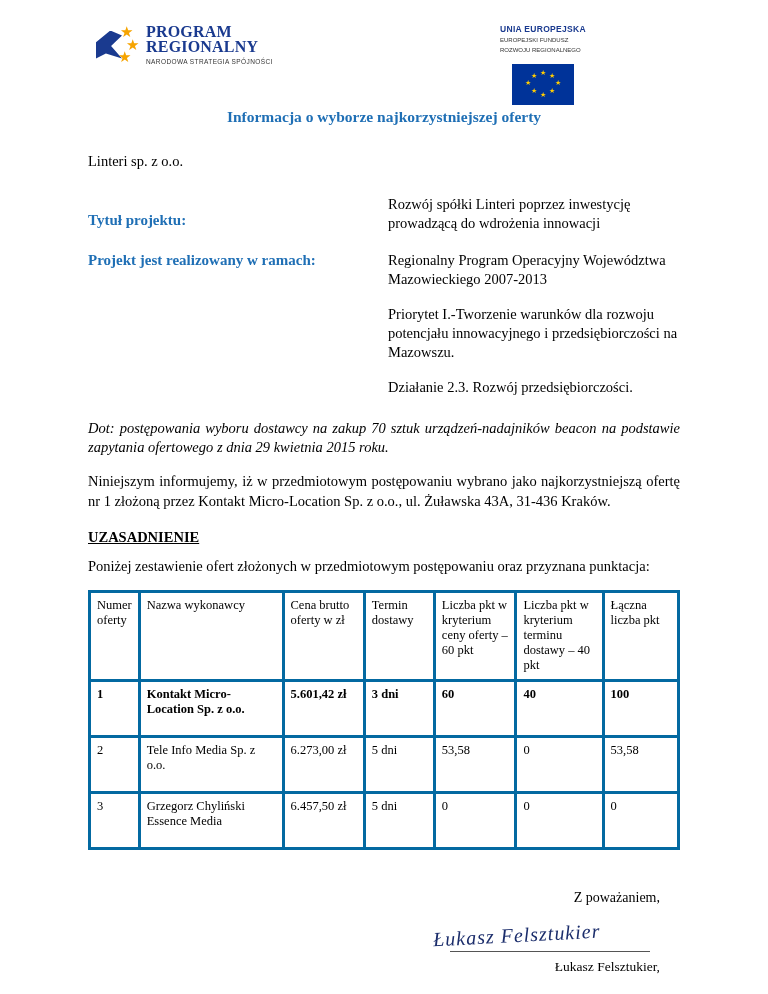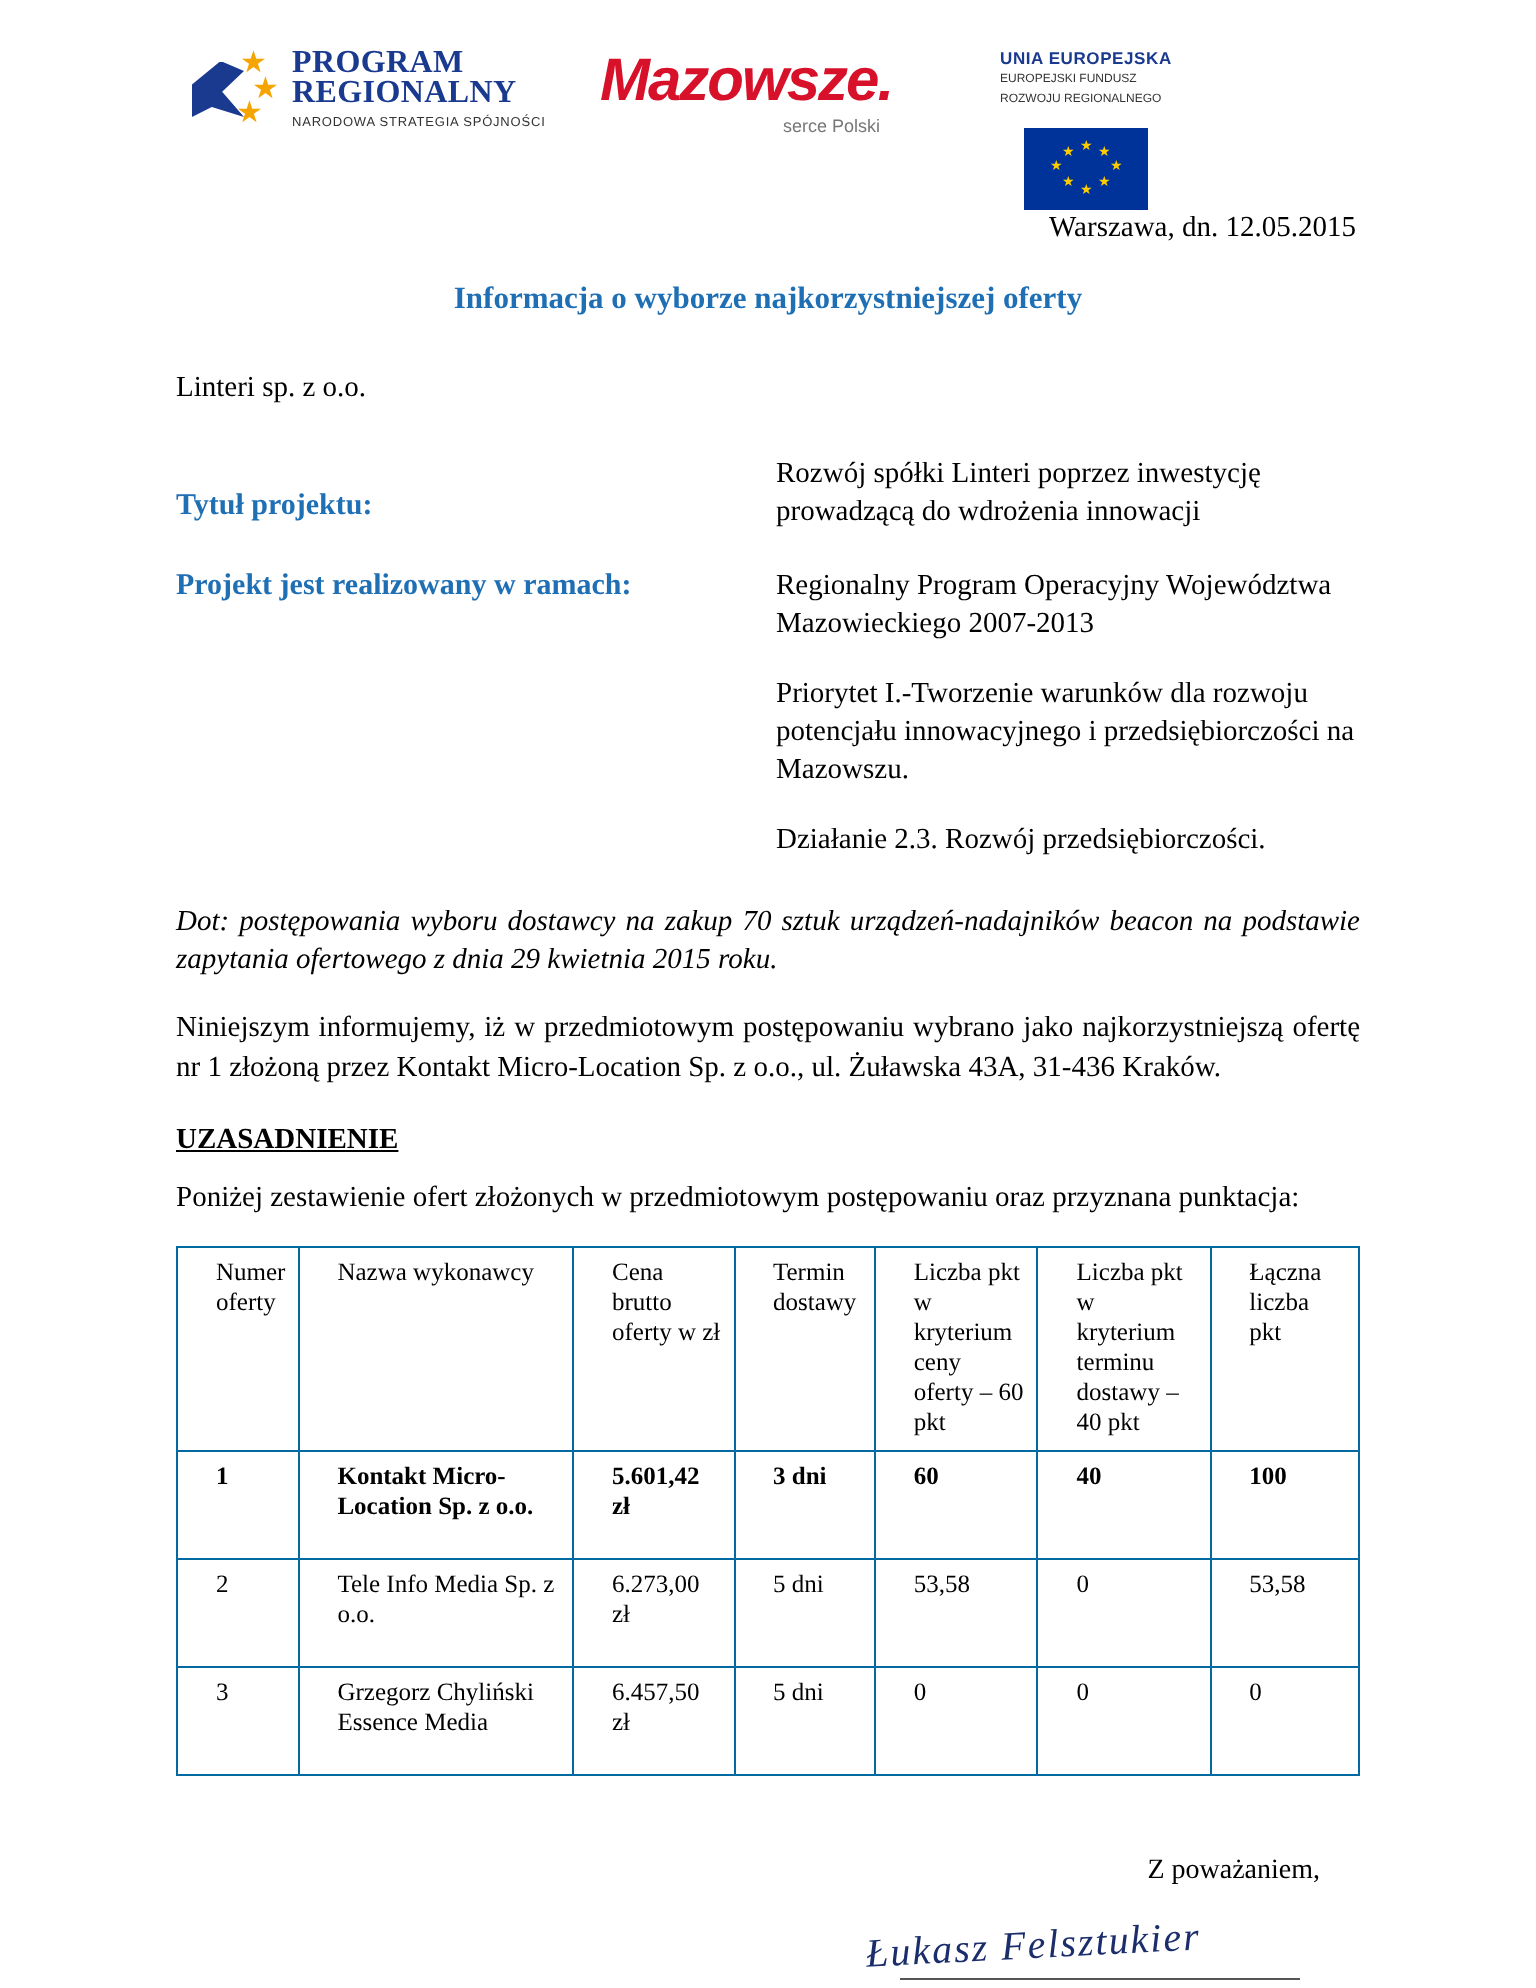--- a/index.html
+++ b/index.html
@@ -205,23 +205,23 @@
   }
 
   
   table.offers {
     border-collapse: collapse;
     width: 100%;
     margin-top: 14px;
     font-size: 12.5px;
   }
   table.offers th, table.offers td {
-    border: 1px solid #0369a1;
+    border: 3px solid #0369a1;
     vertical-align: top;
-    padding: 5px 6px 18px 19px;
+    padding: 5px 6px 18px 6px;
     font-weight: normal;
     text-align: left;
     line-height: 15px;
   }
   table.offers th {
     padding-bottom: 6px;
   }
   table.offers tr.winner td {
     font-weight: bold;
   }
@@ -279,24 +279,20 @@
         <span class="st" style="left:30px;top:13px;">★</span>
         <span class="st" style="left:22px;top:25px;">★</span>
       </div>
       <div class="progreg-text">
         <div class="l1">PROGRAM</div>
         <div class="l1">REGIONALNY</div>
         <div class="l2">NARODOWA STRATEGIA SPÓJNOŚCI</div>
       </div>
     </div>
 
-    <div class="logo-mazowsze">
-      <div class="mz">Mazowsze.</div>
-      <div class="sub">serce Polski</div>
-    </div>
 
     <div class="logo-ue">
       <div class="ue-text">
         <div class="l1">UNIA EUROPEJSKA</div>
         <div class="l2">EUROPEJSKI FUNDUSZ</div>
         <div class="l2">ROZWOJU REGIONALNEGO</div>
       </div>
       <div class="eu-flag">
         <span class="s" style="left:28px;top:6px;">★</span>
         <span class="s" style="left:37px;top:9px;">★</span>
@@ -306,21 +302,20 @@
         <span class="s" style="left:19px;top:24px;">★</span>
         <span class="s" style="left:13px;top:16px;">★</span>
         <span class="s" style="left:19px;top:9px;">★</span>
       </div>
     </div>
 
   </div>
 
   <div class="content">
 
-    <div class="date-line">Warszawa, dn. 12.05.2015</div>
 
     <div class="doc-title">Informacja o wyborze najkorzystniejszej oferty</div>
 
     <div class="field-row r1">
       <div class="field-value">Linteri sp. z o.o.</div>
     </div>
 
     <div class="field-row r2">
       <div class="field-label">Tytuł projektu:</div>
       <div class="field-value">Rozwój spółki Linteri poprzez inwestycję prowadzącą do wdrożenia innowacji</div>

